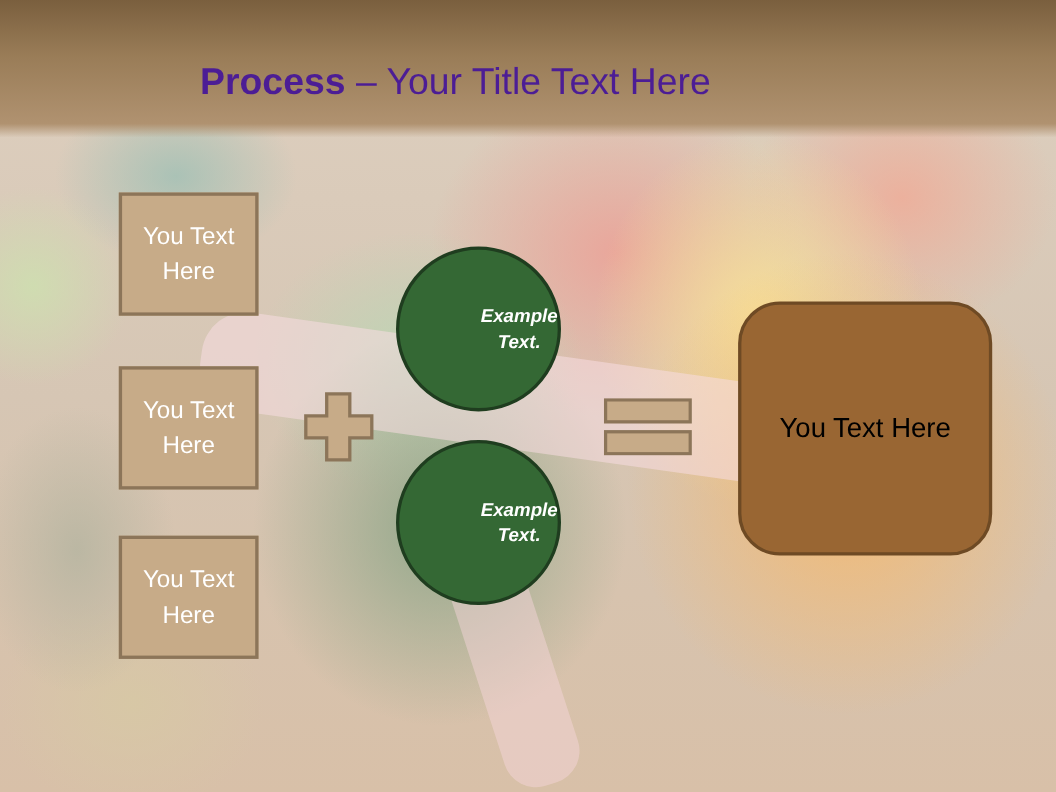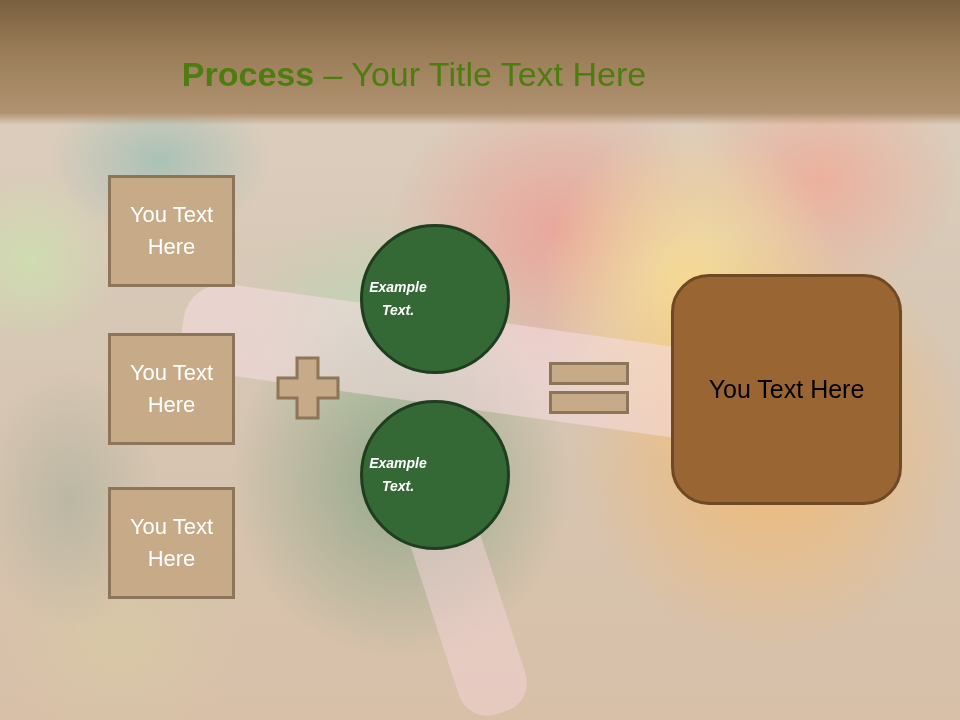--- a/index.html
+++ b/index.html
@@ -29,34 +29,34 @@
     .ribbon2 {
       position: absolute; left: 420px; top: 420px; width: 70px; height: 300px;
       background: rgba(248,215,222,0.45); transform: rotate(-18deg); border-radius: 30px;
     }
     .header {
       position: absolute; left: 0; top: 0; width: 960px; height: 125px;
       background: linear-gradient(180deg, #7a5f3e 0%, #997c57 40%, #b09270 90%, rgba(176,146,112,0) 100%);
     }
     .title {
       position: absolute; left: 0; top: 52px; width: 828px; text-align: center;
-      color: #4d7c0f; font-size: 34px; line-height: 44px;
+      color: #4c1d95; font-size: 34px; line-height: 44px;
     }
     .title .bold { font-weight: bold; }
     .box {
       position: absolute; width: 127px; height: 112px; box-sizing: border-box;
       background: #c7ab88; border: 3px solid #8c7559;
       display: flex; align-items: center; justify-content: center; text-align: center;
       color: #ffffff; font-size: 22px; line-height: 32px;
     }
     .circle {
       position: absolute; width: 150px; height: 150px; border-radius: 50%; box-sizing: border-box;
       background: #346834; border: 3px solid #1f3d1f;
-      display: flex; align-items: center; justify-content: flex-start; text-align: center;
-      color: #ffffff; font-size: 14px; line-height: 23px; font-weight: bold; font-style: italic;
+      display: flex; align-items: center; justify-content: flex-end; text-align: center;
+      color: #ffffff; font-size: 17px; line-height: 23px; font-weight: bold; font-style: italic;
     }
     .result {
       position: absolute; left: 671px; top: 274px; width: 231px; height: 231px; box-sizing: border-box;
       background: #996633; border: 3px solid #6e4a24; border-radius: 38px;
       display: flex; align-items: center; justify-content: center;
       color: #000000; font-size: 25px;
     }
     .plus { position: absolute; left: 276px; top: 356px; width: 64px; height: 64px; }
     .equals { position: absolute; left: 549px; top: 362px; width: 80px; height: 52px; }
   </style>

